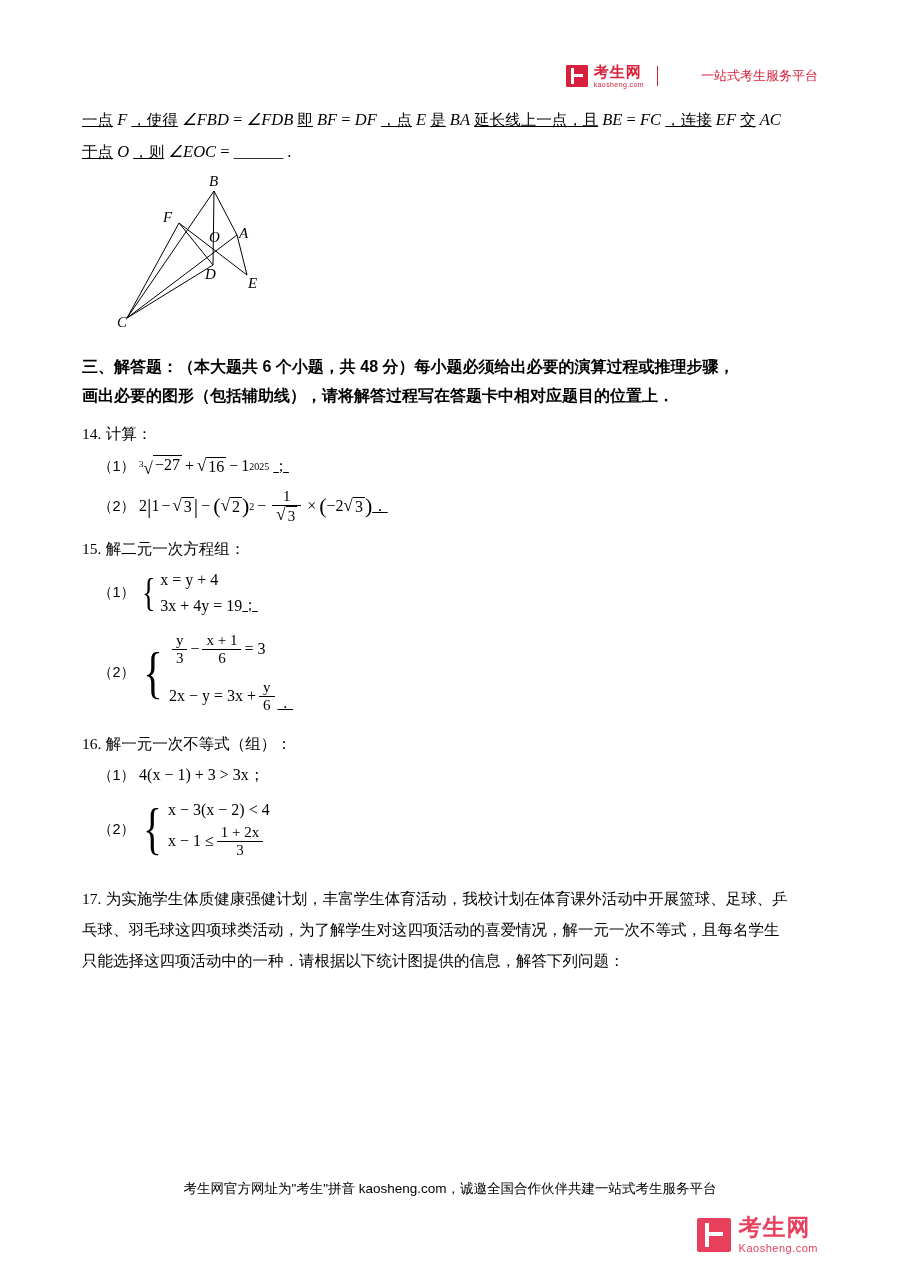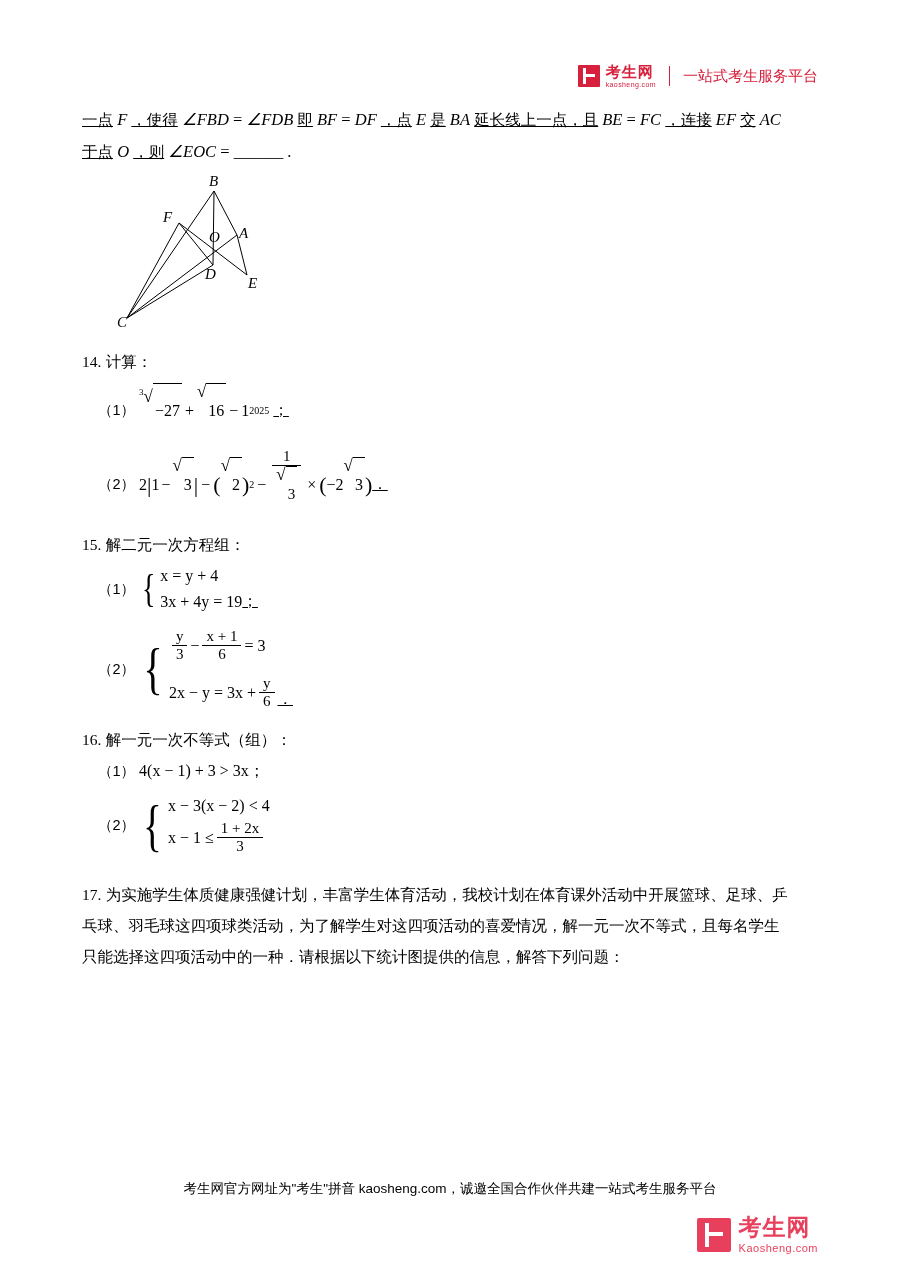--- a/index.html
+++ b/index.html
@@ -25,21 +25,21 @@
   .logo-mark::before{
     content:""; position:absolute; left:5px; top:3px; width:3px; height:16px; background:#fff;
   }
   .logo-mark::after{
     content:""; position:absolute; left:5px; top:9px; width:12px; height:3px; background:#fff;
   }
   .logo-text { display:flex; flex-direction:column; line-height:1; }
   .logo-cn { font-family:"Liberation Sans", sans-serif; font-size:15px; font-weight:bold; color:#d6203c; letter-spacing:1px; }
   .logo-en { font-family:"Liberation Sans", sans-serif; font-size:7px; color:#d6203c; letter-spacing:.4px; margin-top:2px;}
   .logo-div { width:1px; height:20px; background:#d6203c; margin:0 7px; }
-  .logo-slogan { font-family:"Liberation Sans", sans-serif; font-size:15px; color:#d6203c; }
+  .logo-slogan { font-family:"Liberation Sans", sans-serif; font-size:13px; color:#d6203c;margin-left:30px; }
 
   
   .content { position:absolute; left:82px; top:105px; width:740px; }
   .line { font-size:16.5px; line-height:30px; }
   .cn { font-family:"Liberation Sans", sans-serif; font-size:15.5px;text-decoration:underline; }
   i.m { font-family:"Liberation Serif", serif; font-style:italic; }
   .op { font-family:"Liberation Serif", serif; font-style:normal; }
 
   .para { margin-bottom:2px; }
 
@@ -54,21 +54,21 @@
   .qnum { font-family:"Liberation Serif", serif; }
   .sub { margin-top:10px; margin-left:16px; display:flex; align-items:center; font-size:16px; }
   .sublabel { font-family:"Liberation Sans", sans-serif; font-size:14.5px; margin-right:4px; }
 
   
   .frac { display:inline-flex; flex-direction:column; vertical-align:middle; text-align:center; margin:0 3px; }
   .frac .num { border-bottom:1px solid #000; padding:0 4px; line-height:17px; font-size:15px;}
   .frac .den { padding:0 4px; line-height:17px; font-size:15px;}
   .sqrt { display:inline-flex; align-items:stretch; }
   .sqrt > .rad { font-size:17px; line-height:18px; }
-  .sqrt > .body { border-top:1px solid #000; padding:18px 2px; line-height:18px; }
+  .sqrt > .body { border-top:1px solid #000; padding:0 2px; line-height:18px; }
   sup.exp { font-size:10px; vertical-align:super; }
   .brace { display:inline-flex; align-items:center; }
   .brace .b { font-size:40px; line-height:40px; font-family:"Liberation Serif", serif; transform:scaleX(.7); }
   .eqs { display:inline-flex; flex-direction:column; justify-content:flex-start; gap:6px; margin-left:2px;}
   .eq { font-size:16px; line-height:20px; white-space:nowrap; }
 
   
   .figure { position:relative; left:0; width:300px; height:165px; margin-top:6px; margin-left:35px;}
   .figure svg { position:absolute; left:0; top:0; }
   .figure .lbl { position:absolute; font-family:"Liberation Serif", serif; font-style:italic; font-size:15px; }
@@ -152,20 +152,24 @@
       </svg>
       <span class="lbl" style="left:92px; top:0px;">B</span>
       <span class="lbl" style="left:46px; top:36px;">F</span>
       <span class="lbl" style="left:92px; top:56px;">O</span>
       <span class="lbl" style="left:122px; top:52px;">A</span>
       <span class="lbl" style="left:88px; top:93px;">D</span>
       <span class="lbl" style="left:131px; top:102px;">E</span>
       <span class="lbl" style="left:0px; top:141px;">C</span>
     </div>
 
+    <div class="sec-title">
+      <div>三、解答题：（本大题共 6 个小题，共 48 分）每小题必须给出必要的演算过程或推理步骤，</div>
+      <div>画出必要的图形（包括辅助线），请将解答过程写在答题卡中相对应题目的位置上．</div>
+    </div>
 
     <div class="qitem">
       <span class="qnum">14.</span>
       <span>计算：</span>
     </div>
     <div class="sub">
       <span class="sublabel">（1）</span>
       <span class="sqrt">
         <span class="rad"><sup style="font-size:9px;">3</sup>√</span>
         <span class="body">−27</span>

